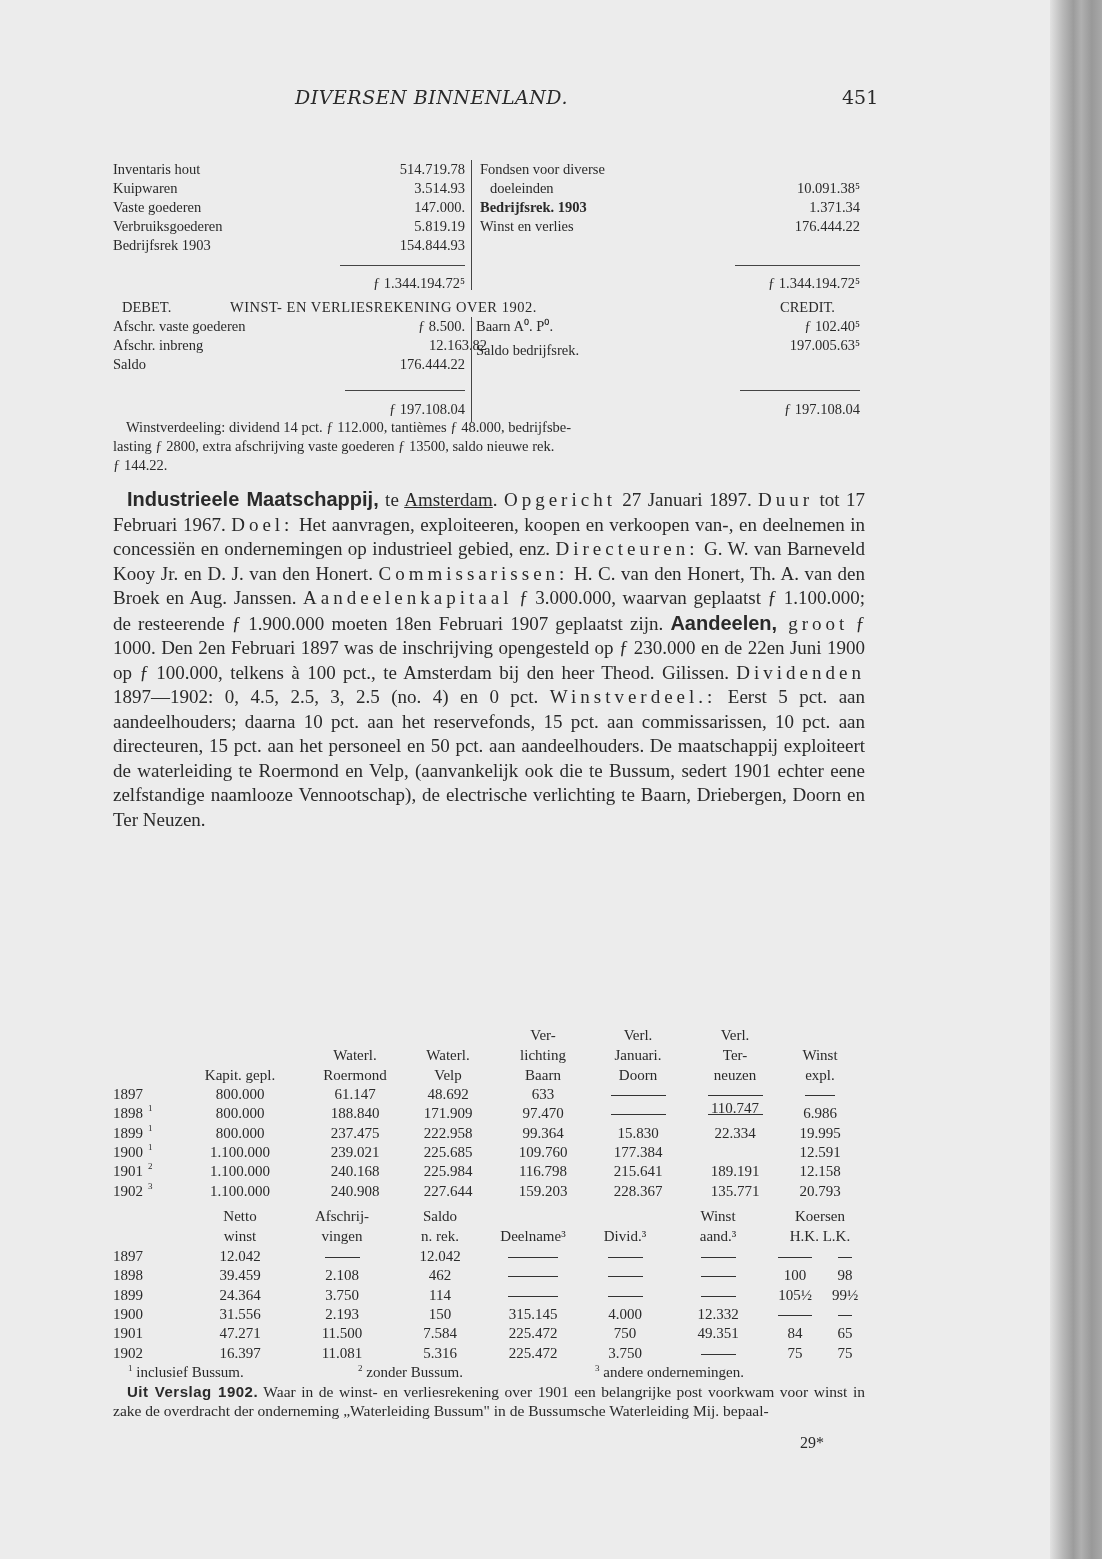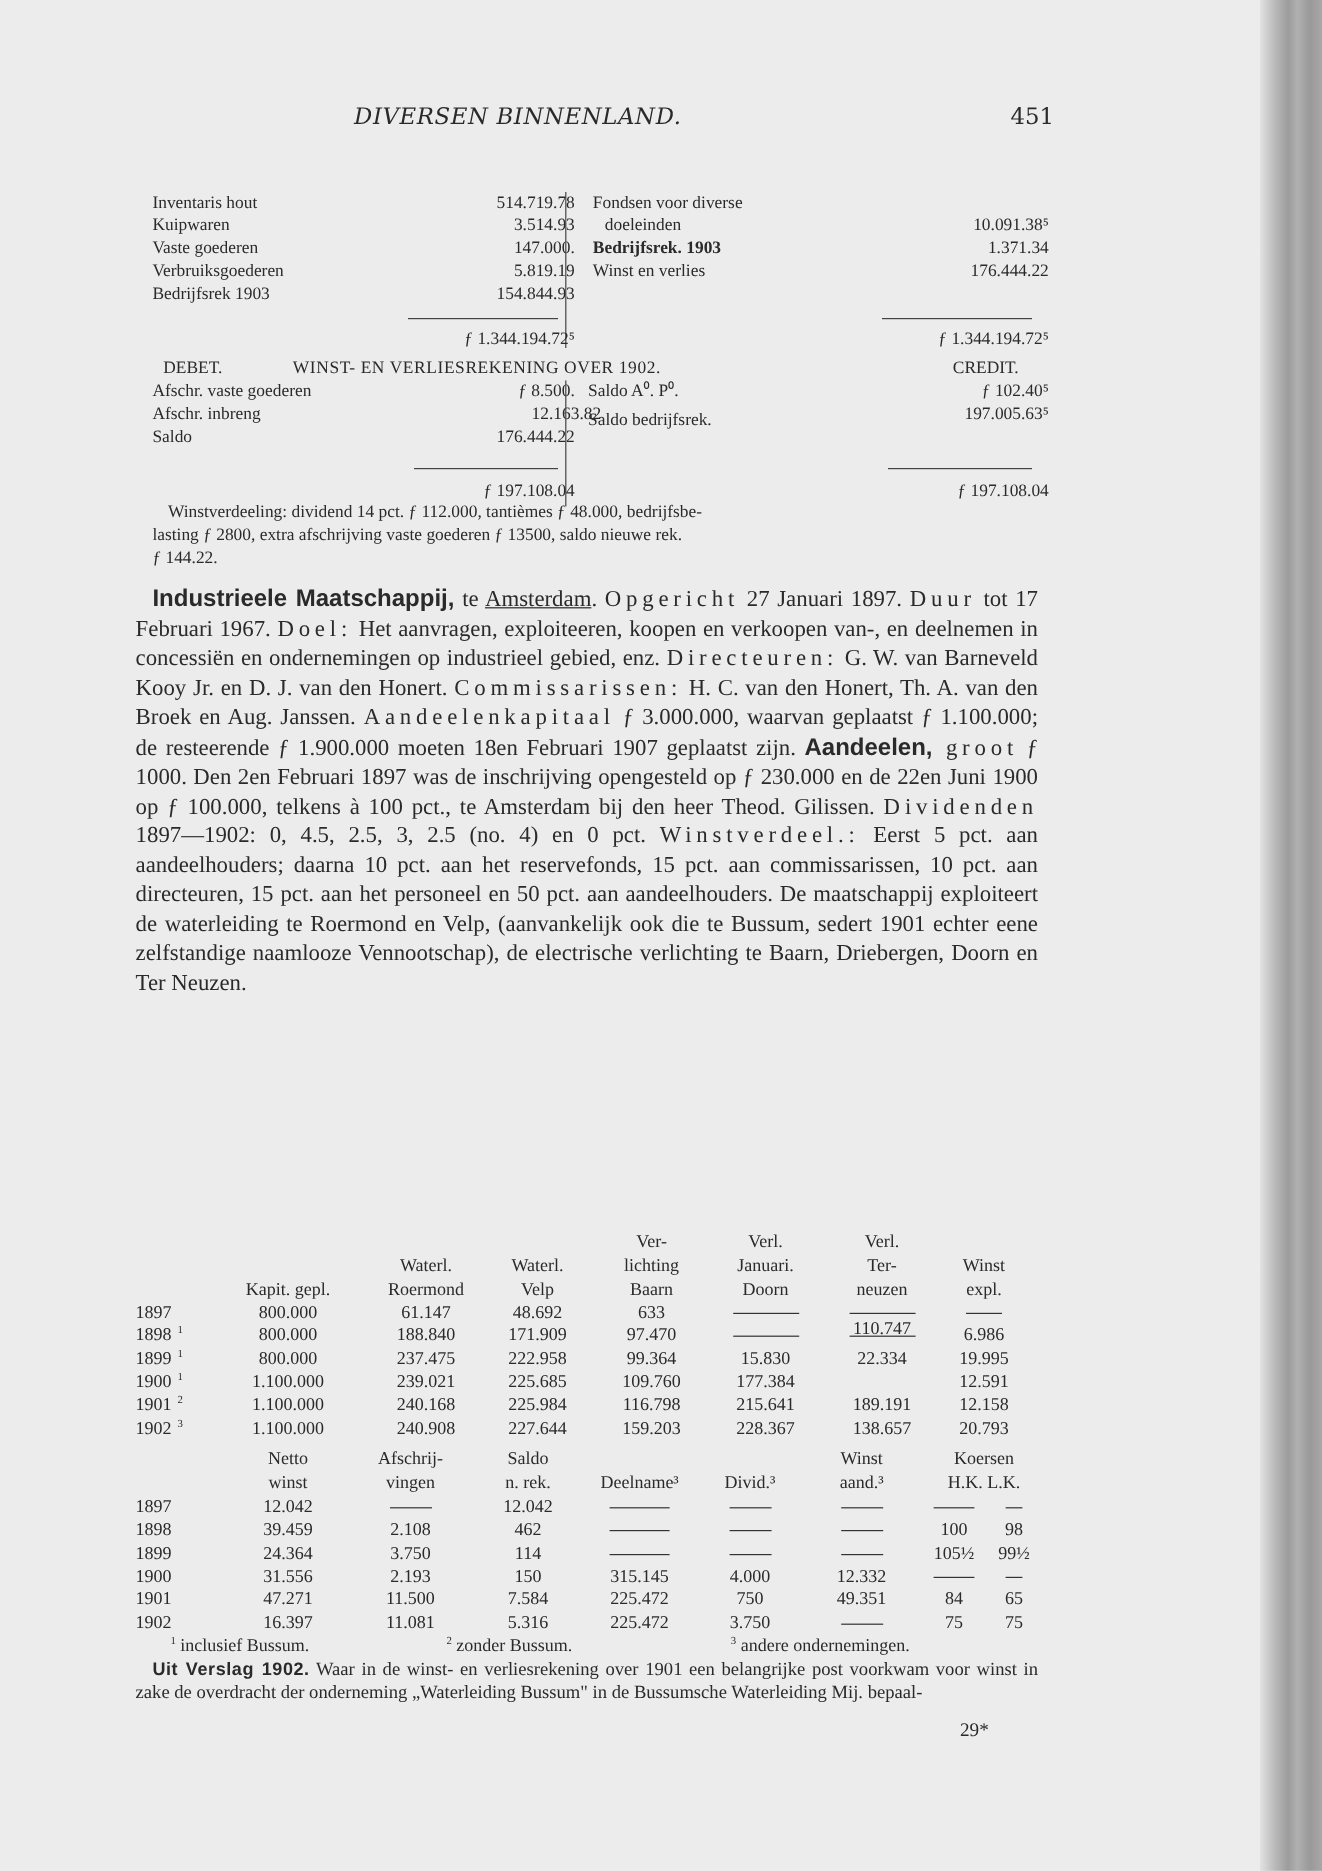--- a/index.html
+++ b/index.html
@@ -11,21 +11,21 @@
   }
   .edge {
     position: absolute; right: 0; top: 0; width: 52px; height: 1559px;
     background: linear-gradient(90deg, #e2e2e2 0%, #b8b8b8 25%, #9c9c9c 45%, #b0b0b0 60%, #999 80%, #a8a8a8 100%);
   }
   .page { position: absolute; left: 0; top: 0; width: 1050px; height: 1559px; }
   .abs { position: absolute; }
   .hdr-title { left: 295px; top: 86px; font-style: italic; font-size: 19px; letter-spacing: 0.5px; }
   .hdr-num { left: 842px; top: 86px; font-size: 19px; }
   .small { font-family: "Liberation Serif", serif; font-size: 14.5px; line-height: 18px; }
-  .row { position: absolute; white-space: nowrap; margin-left: 14px; }
+  .row { position: absolute; white-space: nowrap; }
   .r { text-align: right; }
   .vline { position: absolute; width: 1px; background: #444; }
   .hline { position: absolute; height: 1px; background: #444; }
   .body-text {
     position: absolute; left: 113px; width: 752px;
     font-family: "Liberation Serif", serif; font-size: 19px; line-height: 24.5px;
     text-align: justify;
   }
   .sp { letter-spacing: 4px; }
   .sans-bold { font-family: "Liberation Sans", sans-serif; font-weight: bold; }
@@ -80,21 +80,21 @@
 
     <div class="row" style="left:113px;top:317px;">Afschr. vaste goederen</div>
     <div class="row r" style="left:370px;top:317px;width:95px;">ƒ 8.500.</div>
     <div class="row" style="left:113px;top:336px;">Afschr. inbreng</div>
     <div class="row r" style="left:392px;top:336px;width:95px;">12.163.82</div>
     <div class="row" style="left:113px;top:355px;">Saldo</div>
     <div class="row r" style="left:370px;top:355px;width:95px;">176.444.22</div>
 
     <div class="vline" style="left:471px;top:317px;height:105px;"></div>
 
-    <div class="row" style="left:476px;top:317px;">Saldo A⁰. P⁰.</div>
+    <div class="row" style="left:476px;top:317px;">Baarn A⁰. P⁰.</div>
     <div class="row r" style="left:700px;top:317px;width:160px;">ƒ 102.40⁵</div>
     <div class="row" style="left:476px;top:341px;">Saldo bedrijfsrek.</div>
     <div class="row r" style="left:700px;top:336px;width:160px;">197.005.63⁵</div>
 
     <div class="hline" style="left:345px;top:390px;width:120px;"></div>
     <div class="hline" style="left:740px;top:390px;width:120px;"></div>
     <div class="row r" style="left:330px;top:400px;width:135px;">ƒ 197.108.04</div>
     <div class="row r" style="left:725px;top:400px;width:135px;">ƒ 197.108.04</div>
 
     <div class="row" style="left:126px;top:418px;">Winstverdeeling: dividend 14 pct. ƒ 112.000, tantièmes ƒ 48.000, bedrijfsbe-</div>
@@ -172,21 +172,21 @@
         <div class="cell" style="left: 595px; width: 86px; top: 1163.2px;">215.641</div>
         <div class="cell" style="left: 692px; width: 86px; top: 1163.2px;">189.191</div>
         <div class="cell" style="left: 777px; width: 86px; top: 1163.2px;">12.158</div>
         <div class="cell" style="left: 113px; top: 1182.5px; text-align: left;">1902</div>
         <span class="cell" style="left: 148px; top: 1180.5px; font-size: 9px;">3</span>
         <div class="cell" style="left: 180px; width: 120px; top: 1182.5px;">1.100.000</div>
         <div class="cell" style="left: 305px; width: 100px; top: 1182.5px;">240.908</div>
         <div class="cell" style="left: 405px; width: 86px; top: 1182.5px;">227.644</div>
         <div class="cell" style="left: 500px; width: 86px; top: 1182.5px;">159.203</div>
         <div class="cell" style="left: 595px; width: 86px; top: 1182.5px;">228.367</div>
-        <div class="cell" style="left: 692px; width: 86px; top: 1182.5px;">138.657</div>
+        <div class="cell" style="left: 692px; width: 86px; top: 1182.5px;">135.771</div>
         <div class="cell" style="left: 777px; width: 86px; top: 1182.5px;">20.793</div>
       </div>
   </div>
 
   <div class="tbl" style="left:0;top:0;">
     <div class="cell" style="left:200px;top:1208px;width:80px;">Netto</div>
     <div class="cell" style="left:297px;top:1208px;width:90px;">Afschrij-</div>
     <div class="cell" style="left:400px;top:1208px;width:80px;">Saldo</div>
     <div class="cell" style="left:678px;top:1208px;width:80px;">Winst</div>
     <div class="cell" style="left:775px;top:1208px;width:90px;">Koersen</div>

